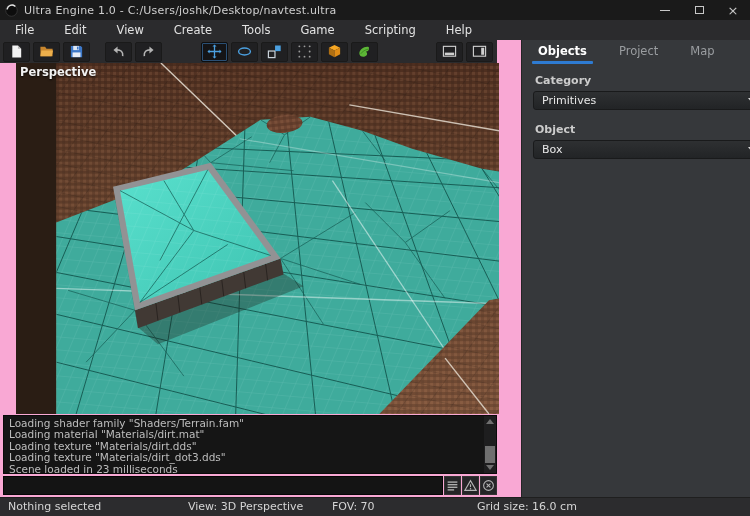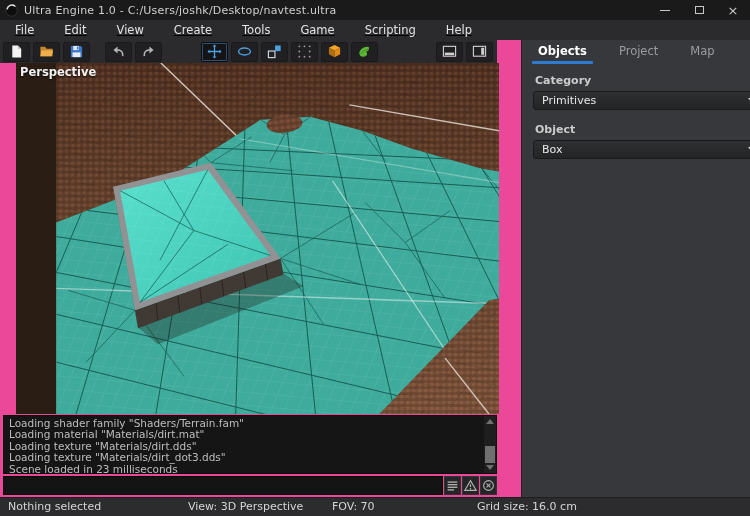--- a/index.html
+++ b/index.html
@@ -1,33 +1,33 @@
 <!DOCTYPE html>
 <html><head>
 <meta charset="utf-8">
 <style>
   * { margin:0; padding:0; box-sizing:border-box; }
   html,body { width:750px; height:516px; overflow:hidden; background:#1c1c1e;
     font-family:"DejaVu Sans","Liberation Sans",sans-serif; }
-  #app { position:relative; width:750px; height:516px; background:#ec4899; }
+  #app { position:relative; width:750px; height:516px; background:#f9a8d4; }
 
   
   .titlebar { position:absolute; left:0; top:0; width:750px; height:20px;
     background:#1a1a1a; display:flex; align-items:center; }
   .appicon { width:13px; height:13px; margin:0 6px 0 5px; }
   .title-text { color:#cfcfcf; font-size:11px; letter-spacing:.2px; }
   .win-controls { margin-left:auto; display:flex; height:20px; }
   .win-btn { width:34px; height:20px; display:flex; align-items:center; justify-content:center; color:#c8c8c8; }
   .glyph-min { width:10px; height:1px; background:#c8c8c8; }
   .glyph-max { width:9px; height:8px; border:1px solid #c8c8c8; }
   .glyph-close { font-size:13px; line-height:13px; color:#c8c8c8; }
 
   
   .menubar { position:absolute; left:0; top:20px; width:750px; height:20px;
-    background:#2b2b2d; display:flex; align-items:center;text-decoration:underline; }
+    background:#2b2b2d; display:flex; align-items:center; }
   .menu-item { color:#e2e2e2; font-size:11.5px; padding:0 15px; height:20px;
     line-height:20px; cursor:default; }
 
   
   .toolbar { position:absolute; left:0; top:40px; width:497px; height:23px;
     background:#2b2b2d; display:flex; align-items:center; }
   .tb-btn { width:27px; height:20px; background:#202022; border:1px solid #1a1a1a;
     border-radius:2px; margin-left:3px; display:flex; align-items:center; justify-content:center; }
   .tb-btn.sel { background:#141416; border-color:#0e0e0e; box-shadow:0 0 0 1px #2a4f74 inset; }
   .tb-gap { width:12px; }

